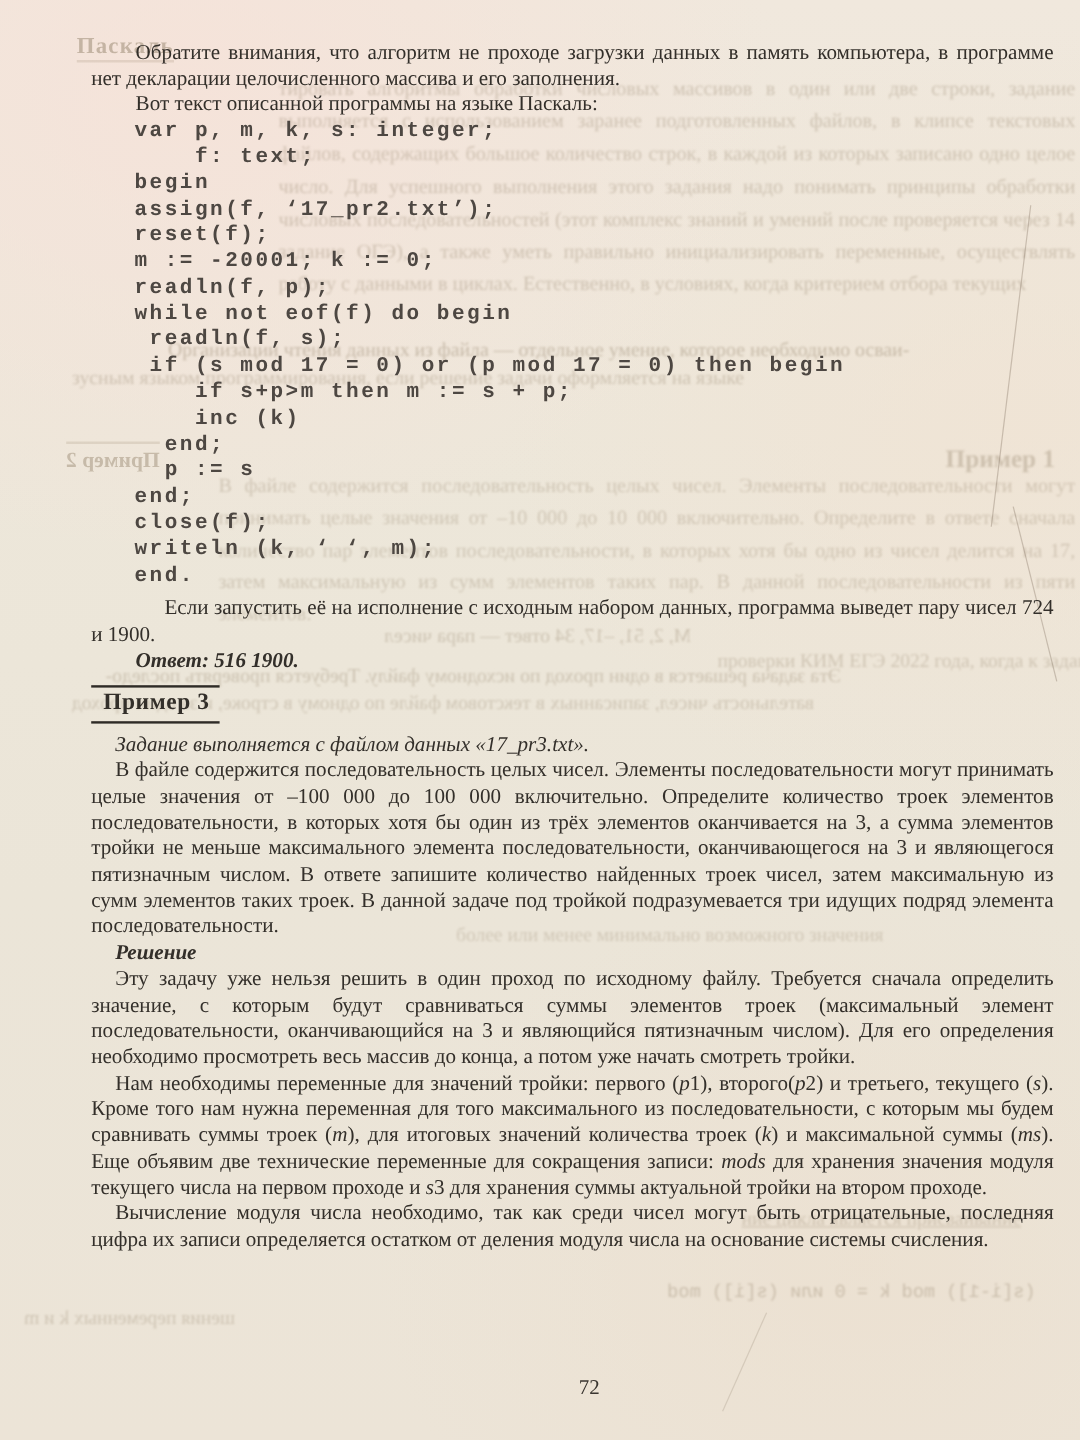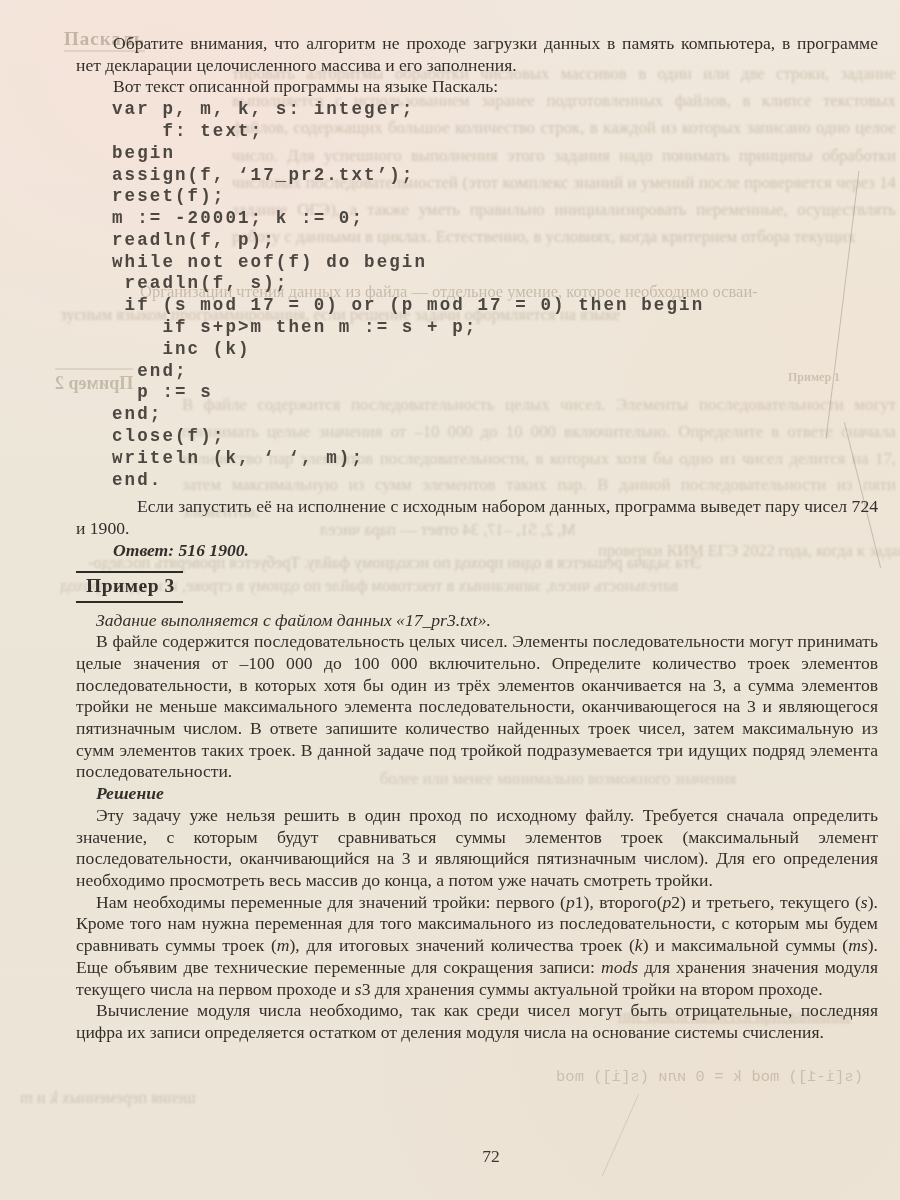--- a/index.html
+++ b/index.html
@@ -15,21 +15,21 @@
   }
   
   .bleed{position:absolute;inset:0;pointer-events:none;}
   .bleed *{position:absolute;white-space:nowrap;color:#8c7b62;}
   .bleed .blk{white-space:normal;text-align:justify;}
   .g-corner{left:64px;top:28px;font-weight:bold;font-size:19px;opacity:.45;filter:blur(.6px);letter-spacing:1px;border-bottom:2px solid rgba(140,120,90,.4);}
   .g-rpara{left:232px;top:60px;width:664px;font-size:16.8px;line-height:27.2px;opacity:.33;filter:blur(.8px);}
   .g-read1{left:140px;top:282px;font-size:16.5px;opacity:.4;filter:blur(.7px);}
   .g-read2{left:60px;top:305px;font-size:16.5px;opacity:.33;filter:blur(.8px);}
   .g-ex2{left:55px;top:368px;font-weight:bold;font-size:18px;opacity:.4;filter:blur(.6px);border-top:2px solid rgba(140,120,90,.45);padding-top:3px;transform:scaleX(-1);}
-  .g-ex1{left:788px;top:370px;font-weight:bold;font-size:12px;opacity:.33;filter:blur(.7px);}
+  .g-ex1{left:788px;top:370px;font-weight:bold;font-size:21px;opacity:.33;filter:blur(.7px);}
   .g-mpara{left:182px;top:392px;width:714px;font-size:16.8px;line-height:26.8px;opacity:.3;filter:blur(.85px);}
   .g-m5{left:320px;top:520px;font-size:16.5px;opacity:.32;filter:blur(.8px);transform:scaleX(-1);}
   .g-kim{left:598px;top:541px;font-size:16.3px;opacity:.3;filter:blur(.8px);}
   .g-sol1{left:88px;top:553px;font-size:16.5px;opacity:.33;filter:blur(.8px);transform:scaleX(-1);}
   .g-sol2{left:60px;top:576px;font-size:16.5px;opacity:.3;filter:blur(.85px);transform:scaleX(-1);}
   .g-low1{left:380px;top:769px;font-size:16.3px;opacity:.27;filter:blur(.9px);}
   .g-low2{left:618px;top:1006px;font-size:16.3px;opacity:.3;filter:blur(.85px);text-decoration:underline;}
   .g-low3{left:556px;top:1068px;font-family:"Liberation Mono","DejaVu Sans Mono",monospace;font-size:15.5px;opacity:.35;filter:blur(.7px);transform:scaleX(-1);}
   .g-low4{left:20px;top:1088px;font-size:16.3px;opacity:.3;filter:blur(.85px);transform:scaleX(-1);}
   .scratch{width:1px;background:rgba(125,110,92,.35);}

